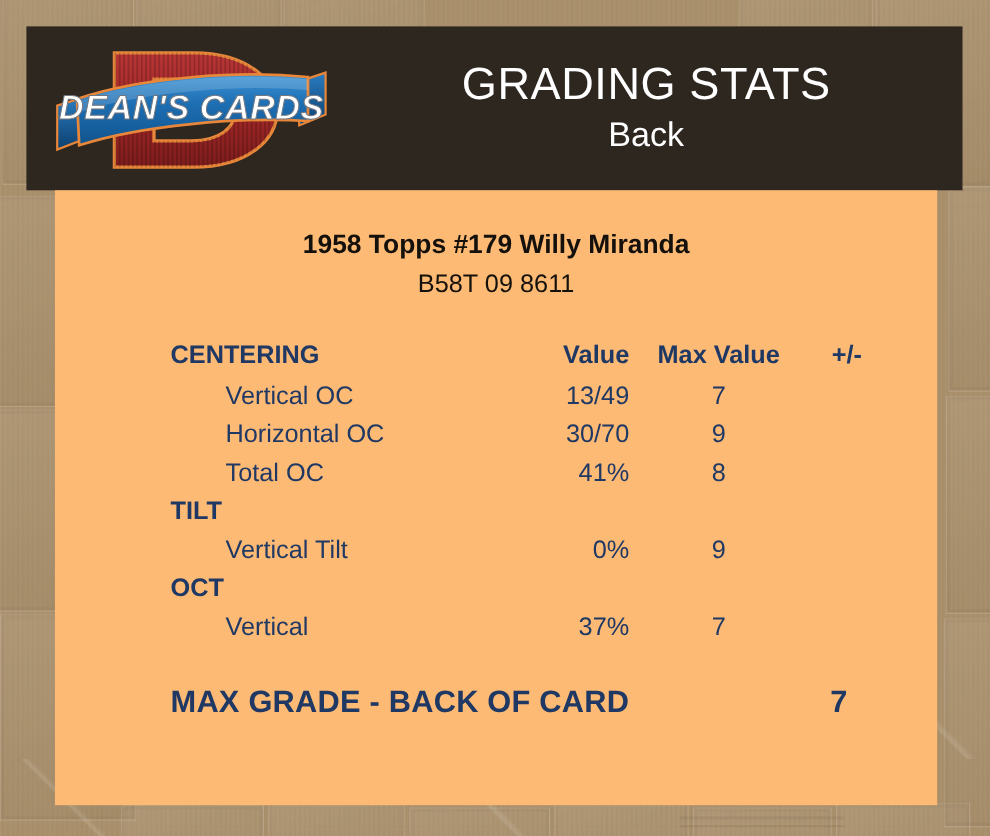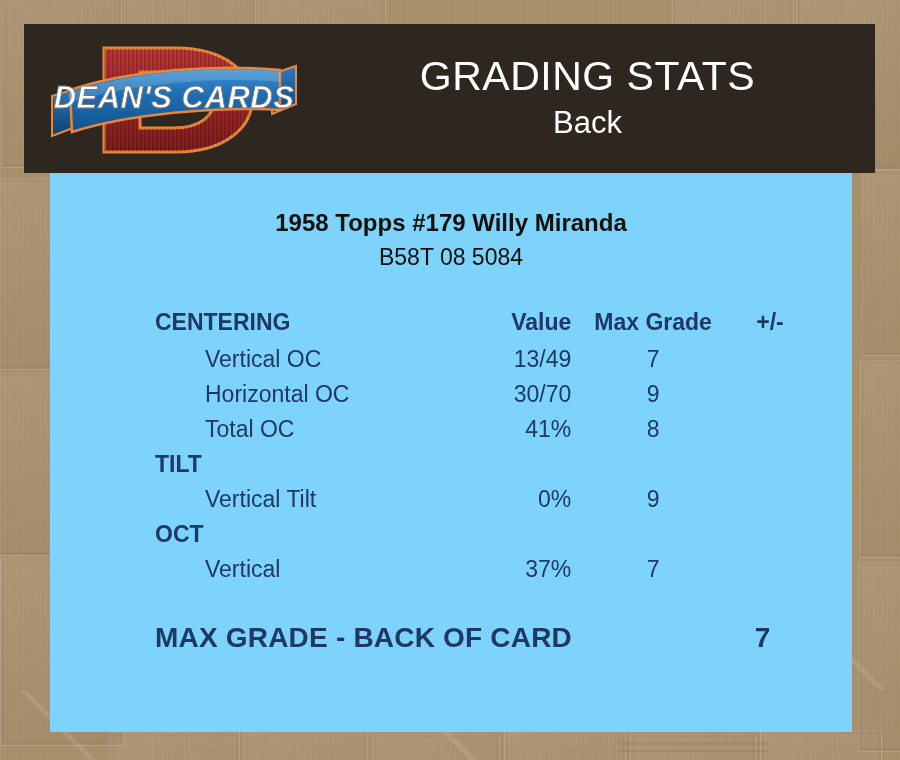--- a/index.html
+++ b/index.html
@@ -103,21 +103,21 @@
     text-align: center;
   }
 
   
   #panel {
     position: absolute;
     left: 50px;
     top: 173px;
     width: 802px;
     height: 559px;
-    background: #7dd3fc;
+    background: #fdba74;
     box-sizing: border-box;
   }
 
   #card-title {
     position: absolute;
     left: 0;
     top: 36px;
     width: 100%;
     text-align: center;
     font-size: 24px;
@@ -270,28 +270,28 @@
 
   <div id="header-titles">
     <div id="grading-title">GRADING STATS</div>
     <div id="grading-subtitle">Back</div>
   </div>
 </div>
 
 <div id="panel">
 
   <div id="card-title">1958 Topps #179 Willy Miranda</div>
-  <div id="card-id">B58T 08 5084</div>
+  <div id="card-id">B58T 09 8611</div>
 
   <table id="stats-table">
     <tbody>
         <tr class="header-row">
           <td class="c-label">CENTERING</td>
           <td class="c-value">Value</td>
-          <td class="c-grade">Max Grade</td>
+          <td class="c-grade">Max Value</td>
           <td class="c-pm">+/-</td>
         </tr>
         <tr class="data-row">
           <td class="c-label">Vertical OC</td>
           <td class="c-value">13/49</td>
           <td class="c-grade">7</td>
           <td class="c-pm"></td>
         </tr>
         <tr class="data-row">
           <td class="c-label">Horizontal OC</td>

